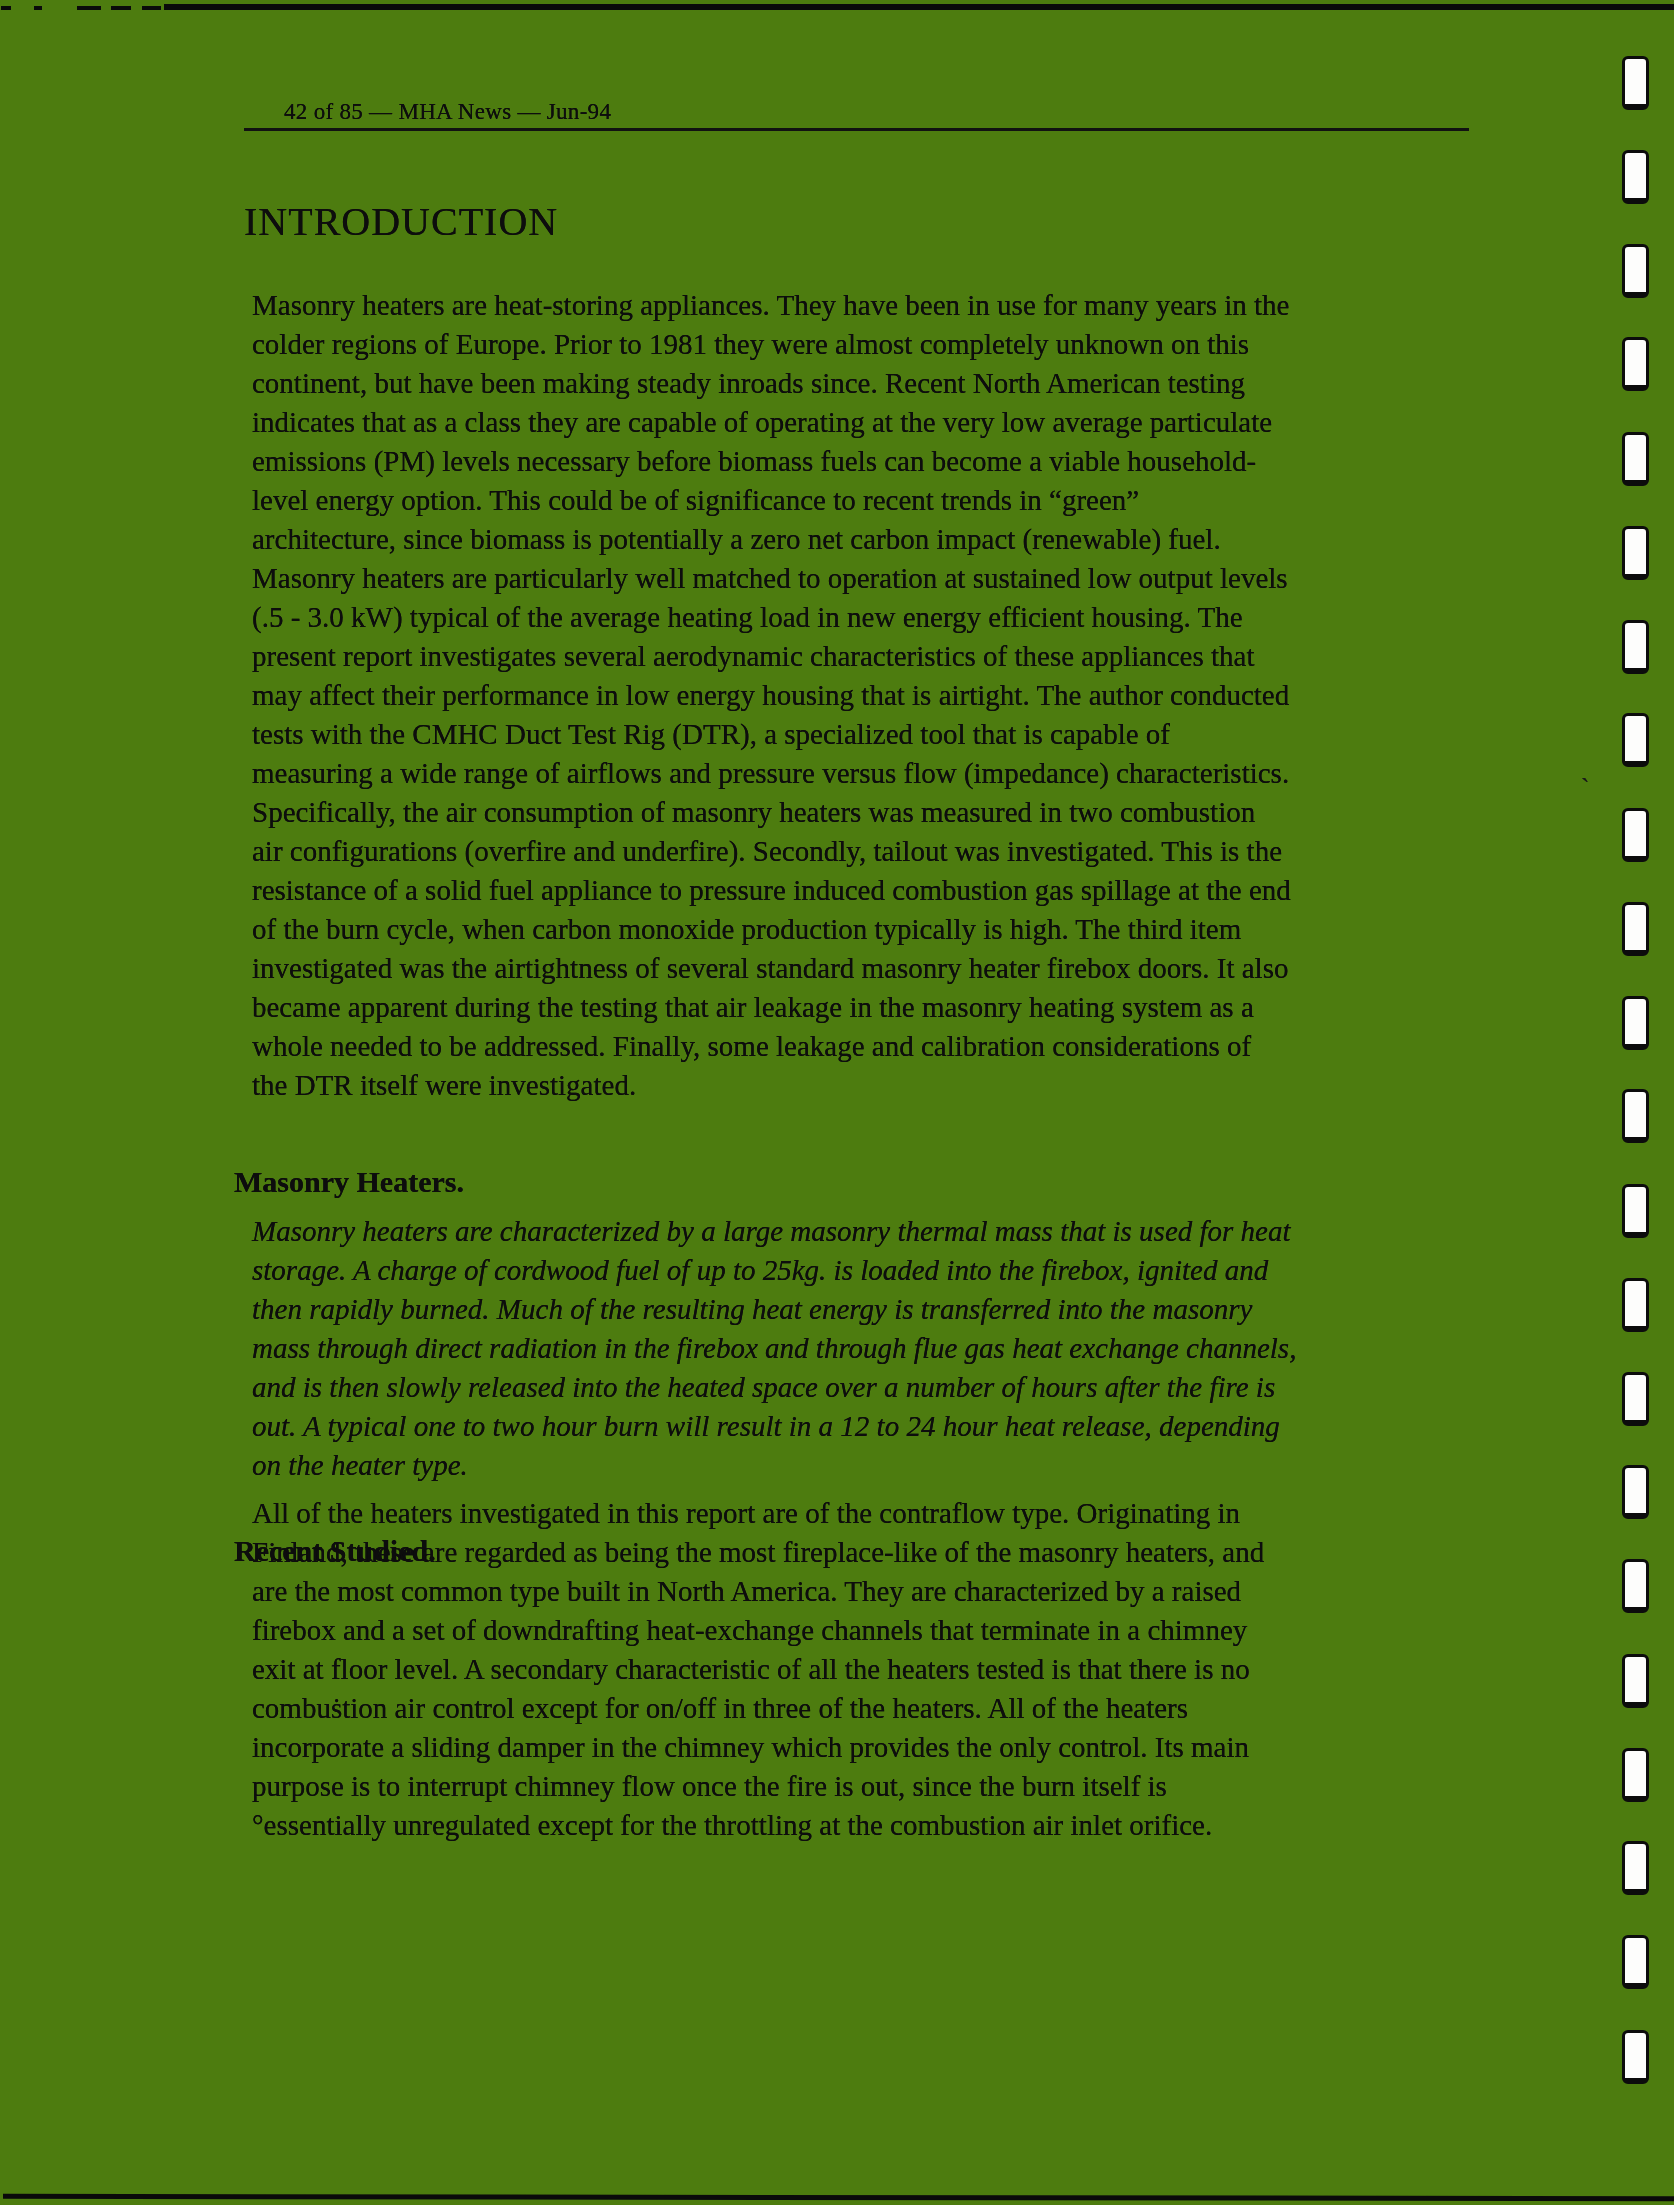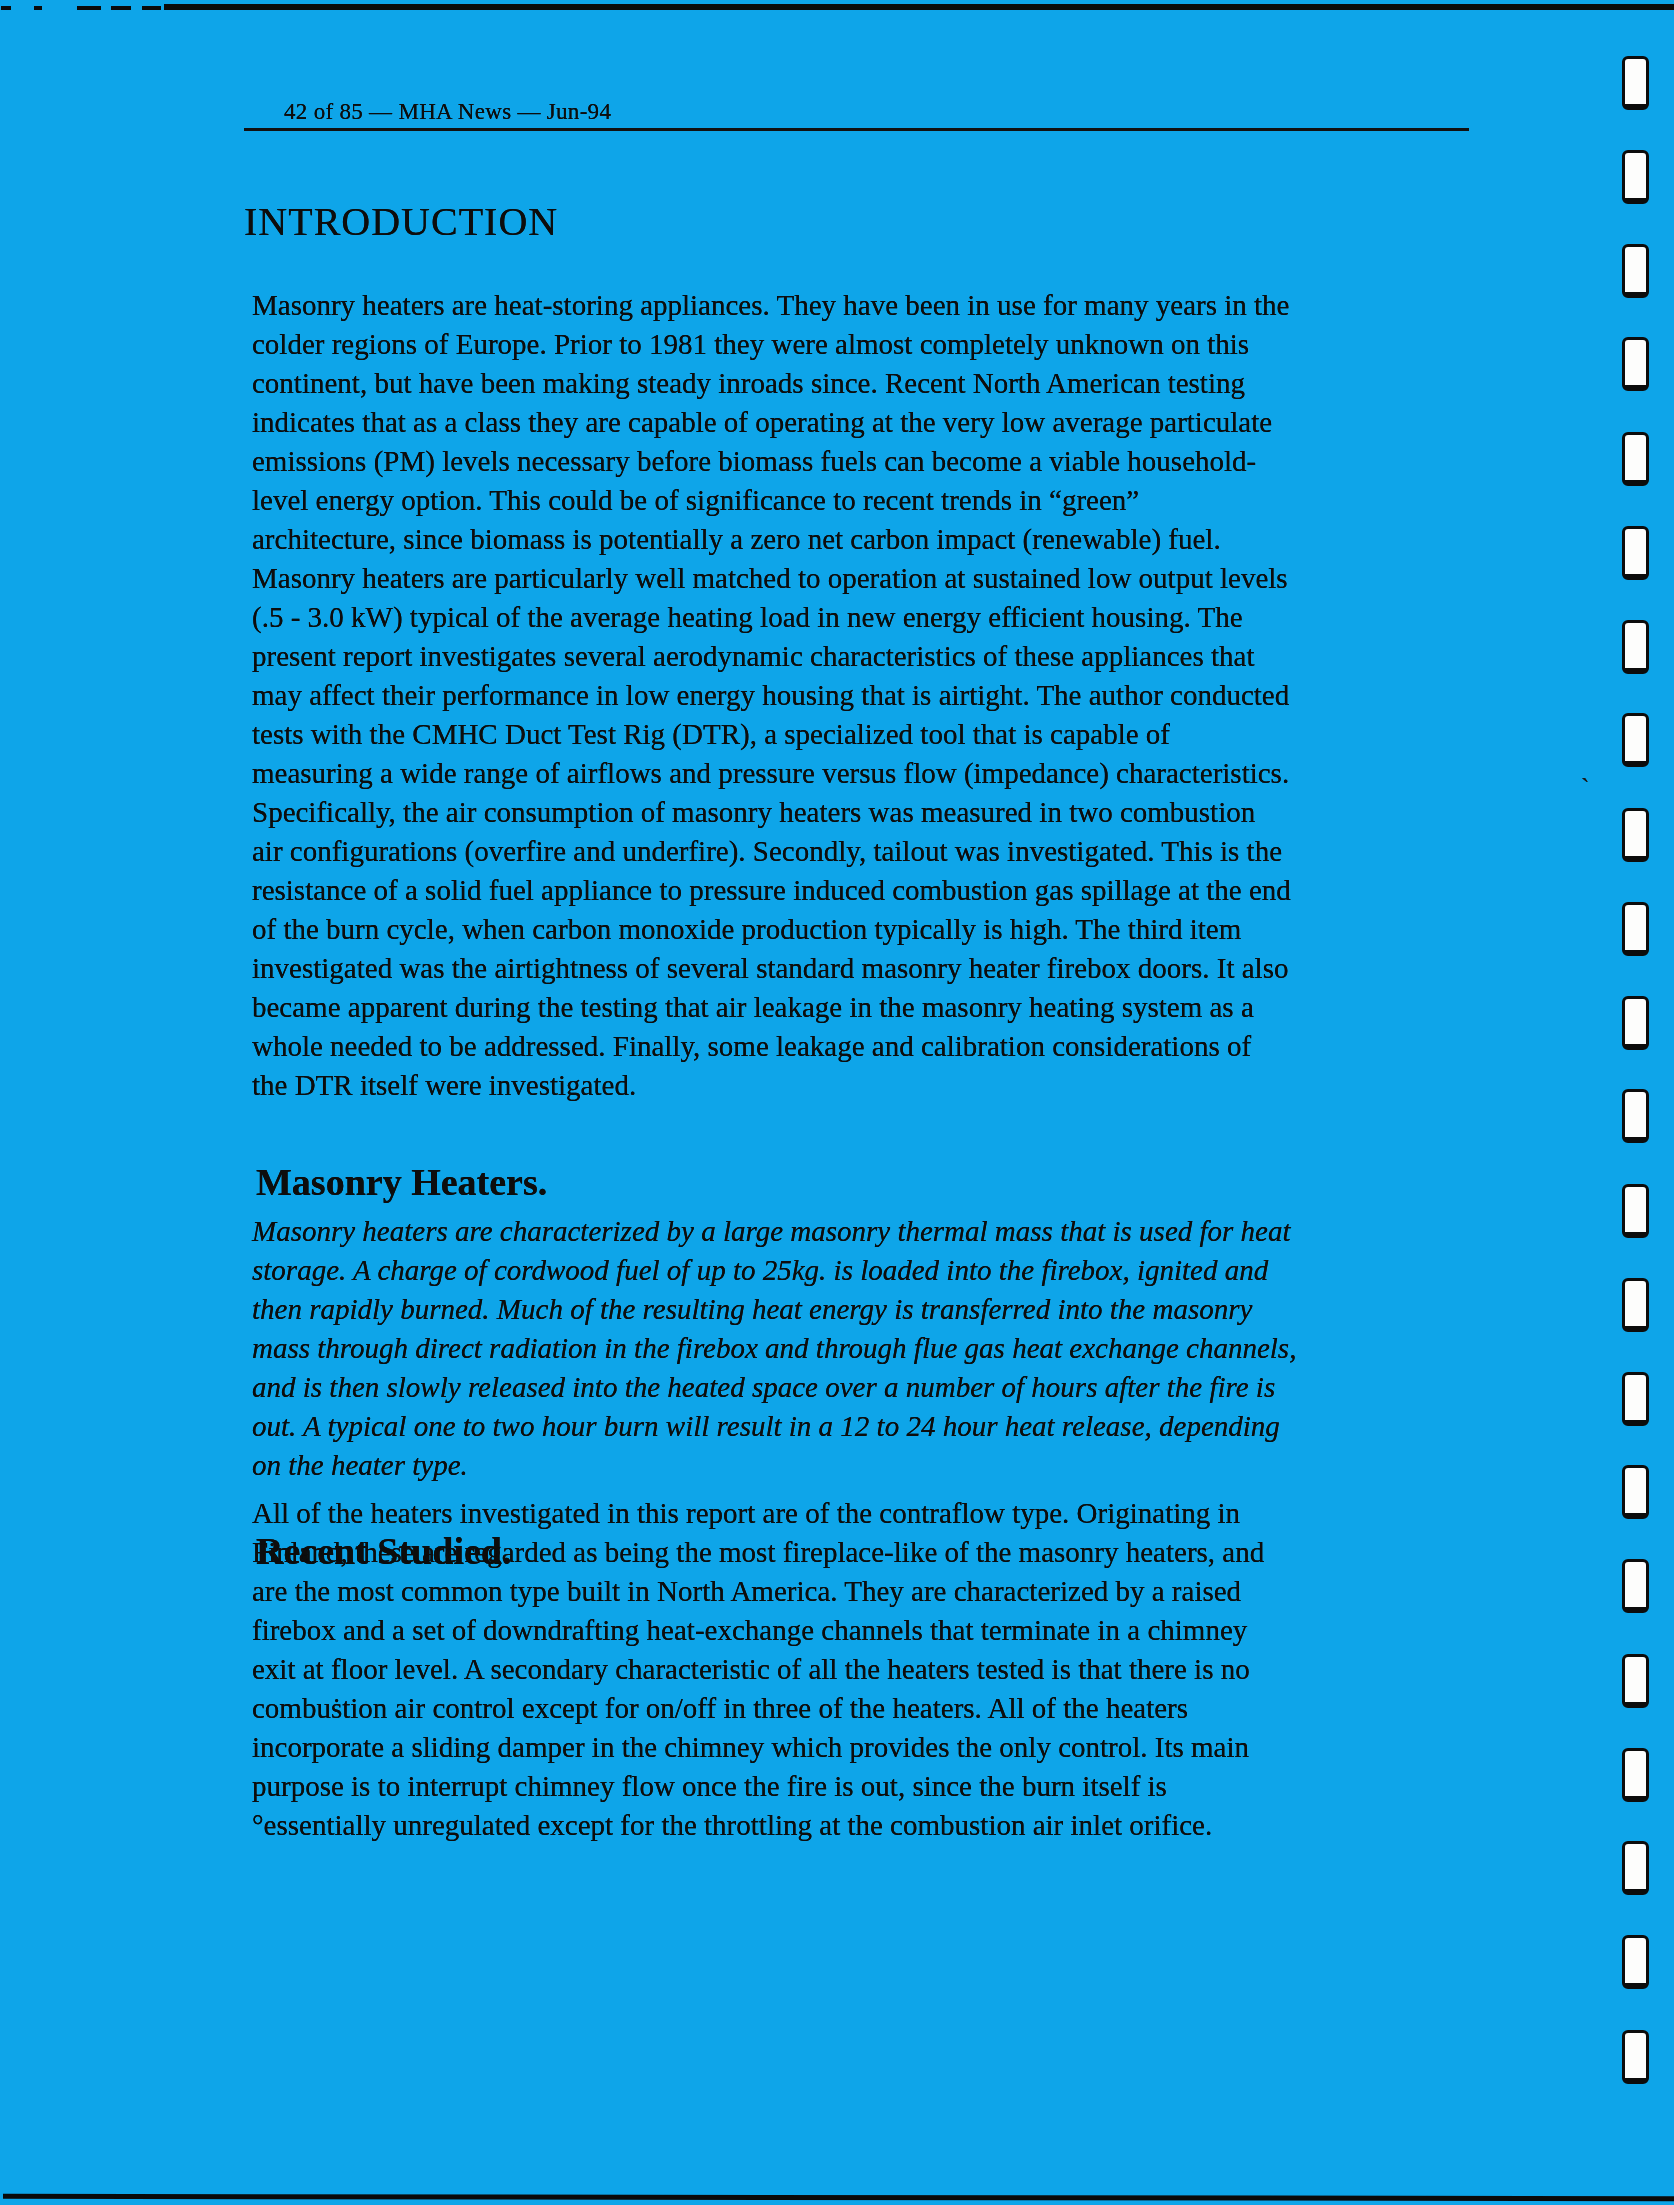--- a/index.html
+++ b/index.html
@@ -7,21 +7,21 @@
     padding: 0;
     width: 1675px;
     height: 2205px;
     background: #fdfdfc;
     overflow: hidden;
   }
   .page {
     position: relative;
     width: 1675px;
     height: 2205px;
-    background: #0ea5e9;
+    background: #4d7c0f;
     color: #0d0d0d;
     font-family: "Liberation Serif", "DejaVu Serif", serif;
     text-shadow: 0 0 0.4px currentColor; 
   }
 
   
   .top-edge-solid {
     position: absolute; left: 164px; top: 4px;
     width: 1510px; height: 6px; background: #0a0a0a;
   }
@@ -48,22 +48,22 @@
     width: 1225px; height: 3.3px; background: #111;
   }
 
   
   .sec-heading-caps {
     position: absolute; left: 244px;
     font-size: 40px; line-height: 37px; letter-spacing: 1px;
     font-weight: normal; margin: 0; white-space: nowrap;
   }
   .sec-heading-bold {
-    position: absolute; left: 256px;
-    font-size: 38px; line-height: 38px;
+    position: absolute; left: 234px;
+    font-size: 30px; line-height: 38px;
     font-weight: bold; margin: 0; white-space: nowrap;
   }
   .body-par {
     position: absolute; left: 244px;
     width: 1372px;
     font-size: 29px; line-height: 39px;
     white-space: pre-line;
     margin: 8px;
   }
   .pos-intro    { top: 203px; }

